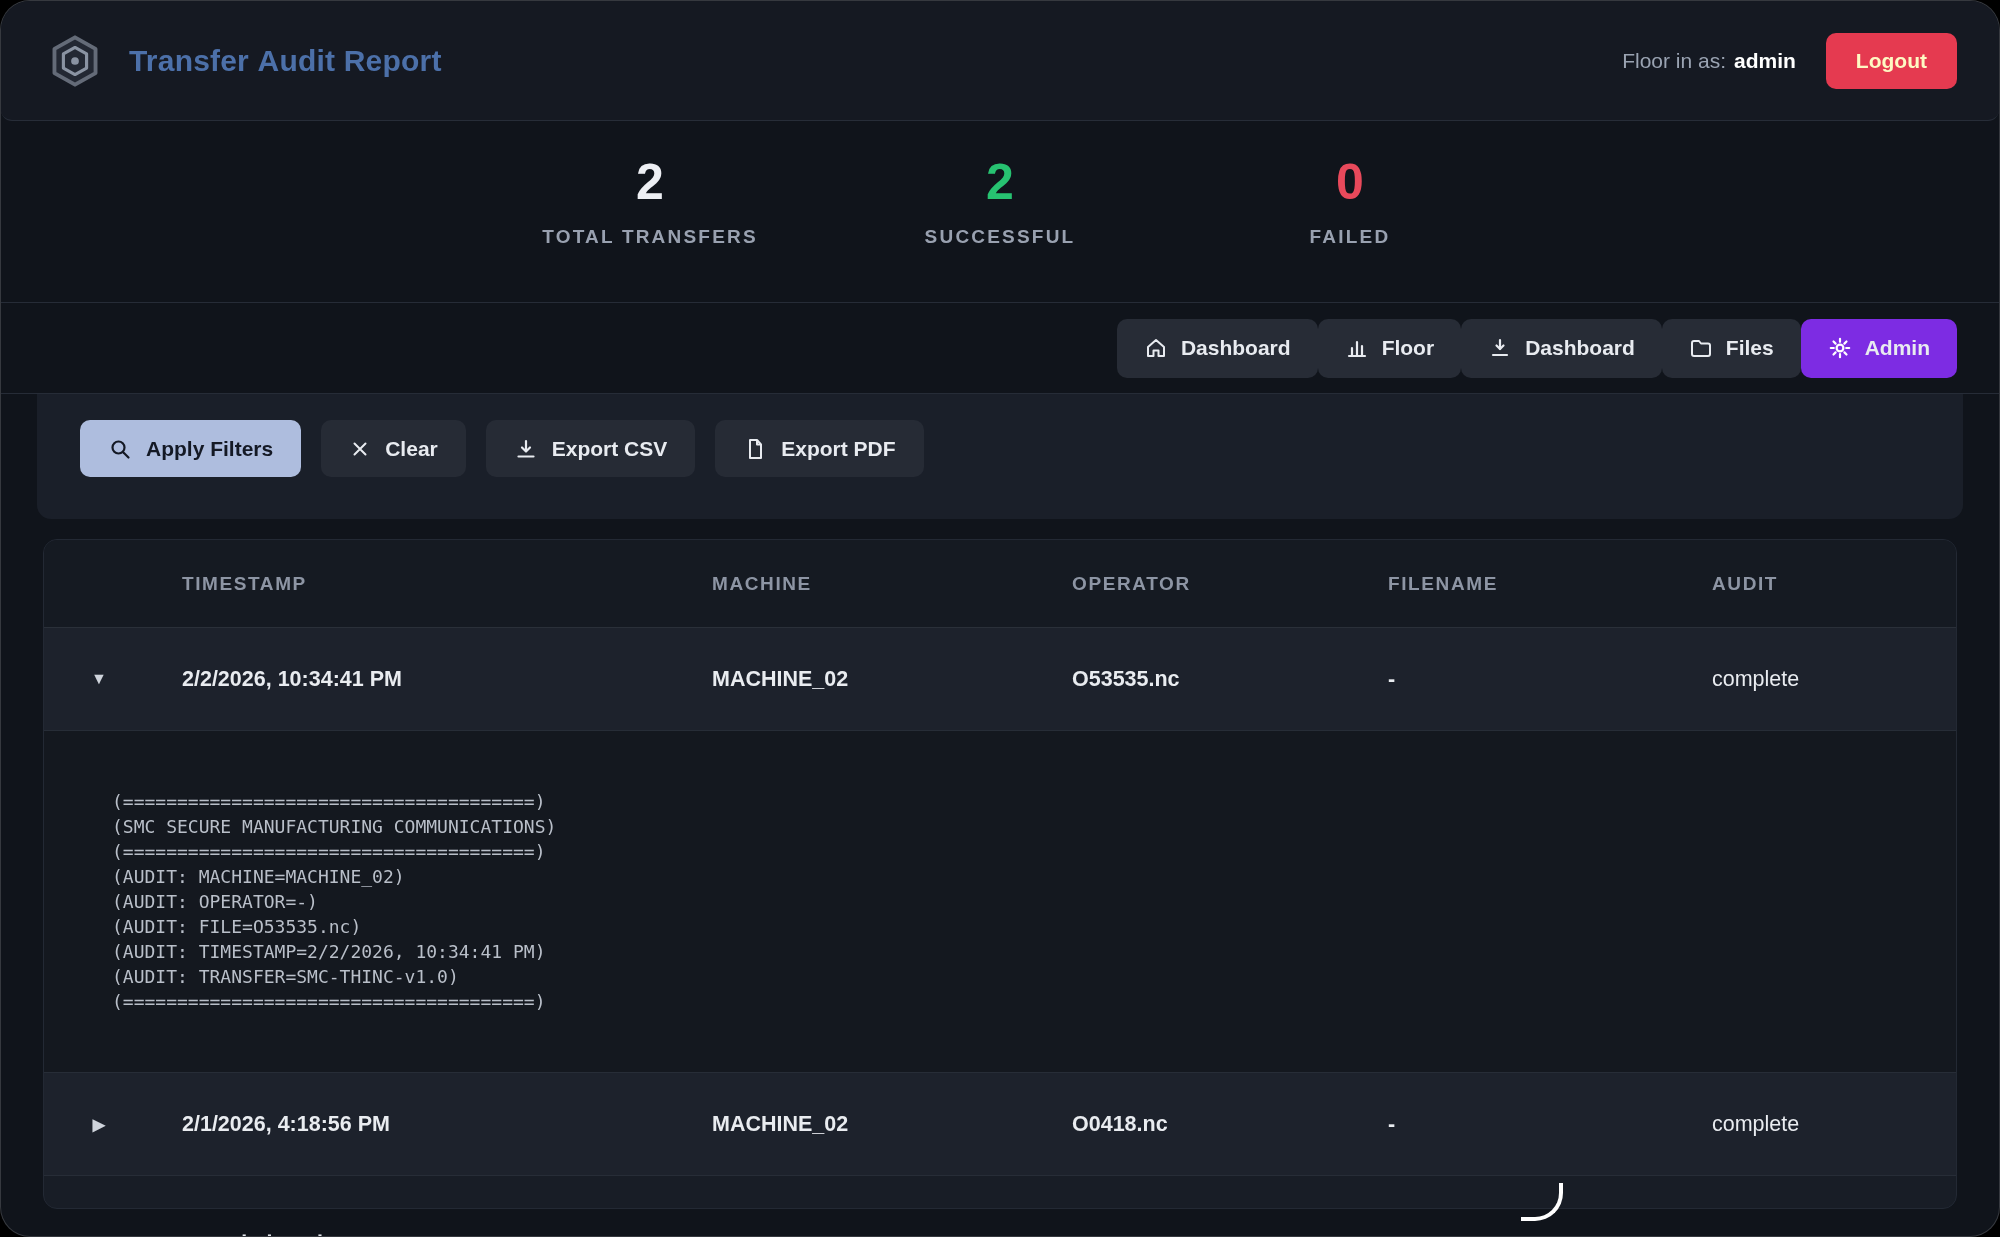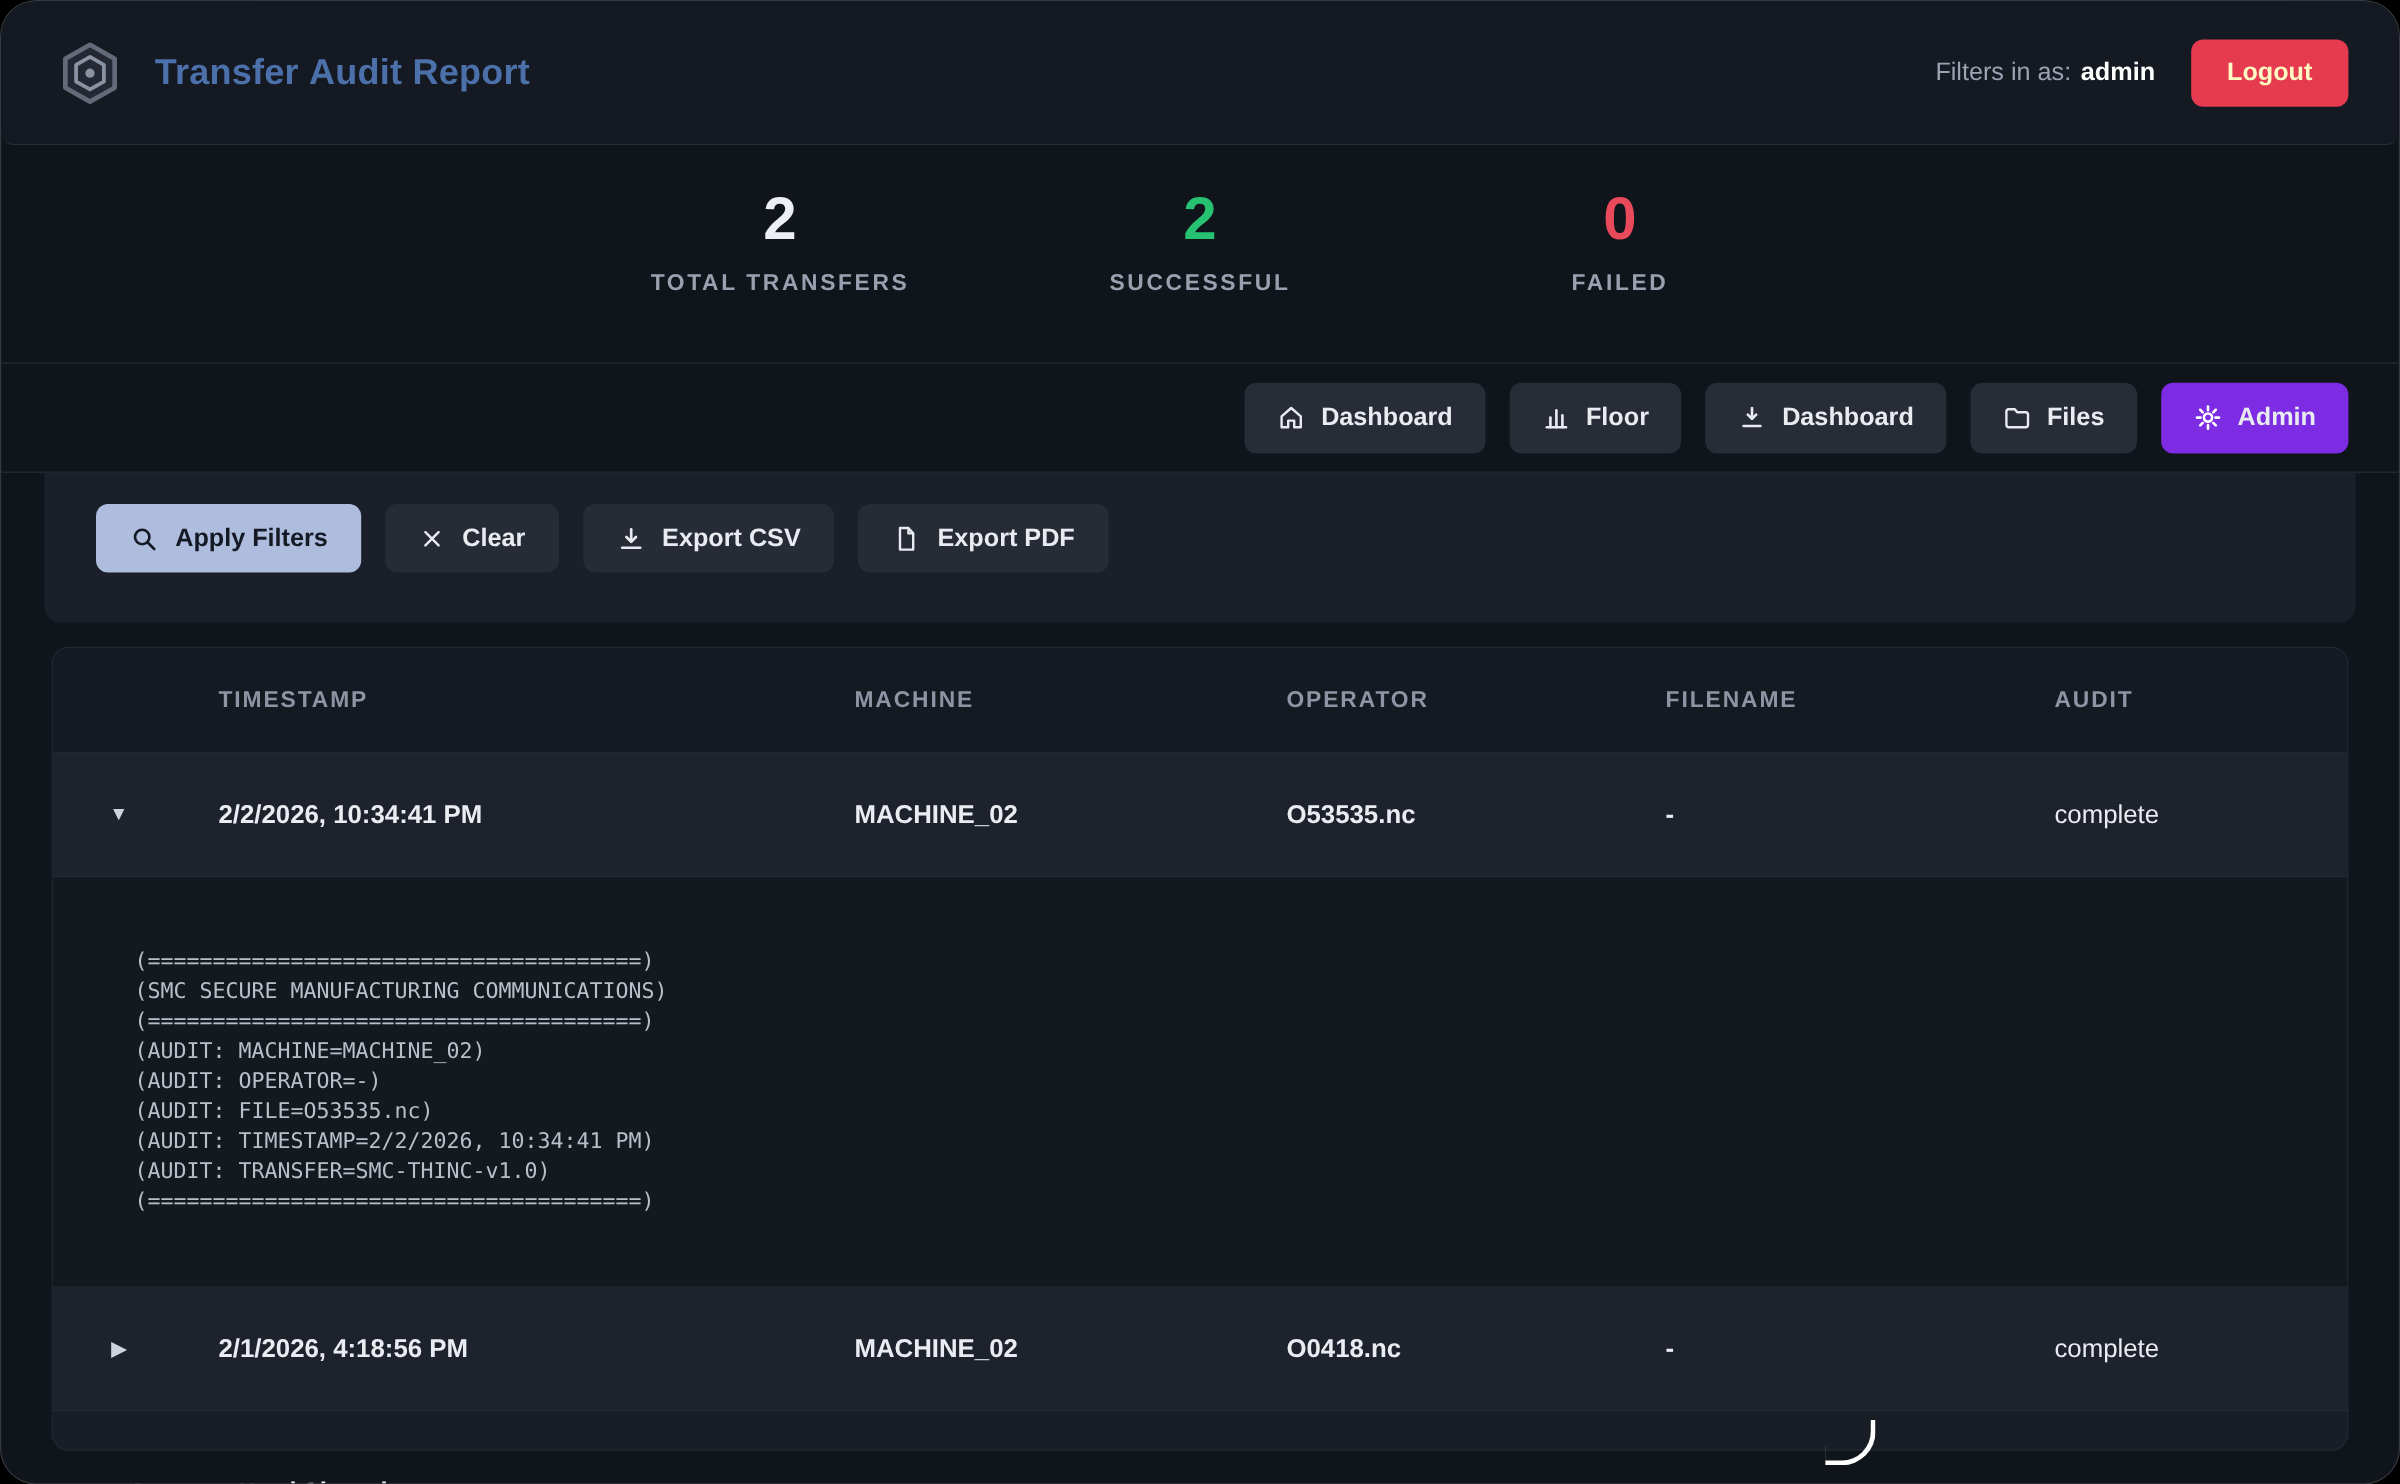--- a/index.html
+++ b/index.html
@@ -21,21 +21,21 @@
 
   
   .stats{height:181px;display:flex;justify-content:center;align-items:flex-start;
          padding-top:34px;box-sizing:border-box;}
   .stat{width:350px;text-align:center;}
   .stat-value{font-size:50px;font-weight:800;line-height:1.1;}
   .stat-label{margin-top:16px;font-size:19px;font-weight:600;color:#99a1b0;letter-spacing:2.2px;}
 
   
   .navbar{height:92px;border-top:1px solid #262c37;border-bottom:1px solid #262c37;
-          display:flex;justify-content:flex-end;align-items:center;gap:20px;padding:0 42px;
+          display:flex;justify-content:flex-end;align-items:center;padding:0 42px;
           box-sizing:border-box;}
   .nav-btn{display:flex;align-items:center;gap:13px;background:#272c36;color:#e8ebf0;
            font-size:21px;font-weight:600;height:59px;padding:0 27px;border-radius:10px;
            border:none;cursor:pointer;font-family:inherit;}
   .nav-btn.active{background:#7d2ce3;}
   .icon{display:inline-flex;align-items:center;justify-content:center;}
   .icon svg{display:block;}
 
   
   .filter-card{margin:0 36px;background:#1a1f29;border-radius:0 0 14px 14px;
@@ -80,21 +80,21 @@
       <span class="logo-wrap">
         <svg width="58" height="58" viewBox="0 0 24 24" fill="none">
           <path d="M12 2.2 L20.5 7 V17 L12 21.8 L3.5 17 V7 Z" fill="#232833" stroke="#646b78" stroke-width="1.6" stroke-linejoin="round"></path>
           <path d="M12 6.4 L16.8 9.1 V14.9 L12 17.6 L7.2 14.9 V9.1 Z" fill="none" stroke="#8a93a2" stroke-width="1.3" stroke-linejoin="round"></path>
           <circle cx="12" cy="12" r="1.6" fill="#8a93a2"></circle>
         </svg>
       </span>
       <h1 class="app-title"><span class="t1">Transfer</span>&nbsp;<span class="t2">Audit Report</span></h1>
     </div>
     <div class="appbar-right">
-      <span class="logged-in"><span>Filters in as:</span><span class="user">admin</span></span>
+      <span class="logged-in"><span>Floor in as:</span><span class="user">admin</span></span>
       <button class="logout-btn">Logout</button>
     </div>
   </header>
 
   <section class="stats">
     <div class="stat">
       <div class="stat-value" style="color: rgb(237, 239, 244);">2</div>
       <div class="stat-label">TOTAL TRANSFERS</div>
     </div>
     <div class="stat">

